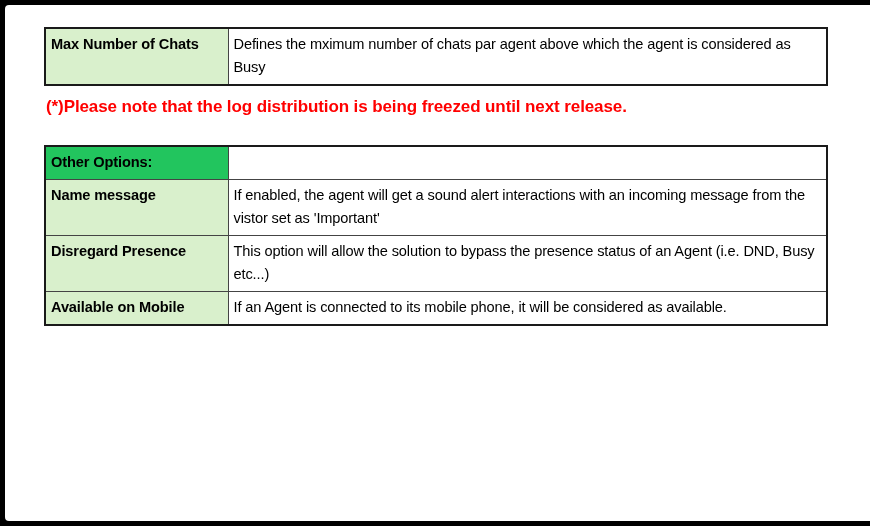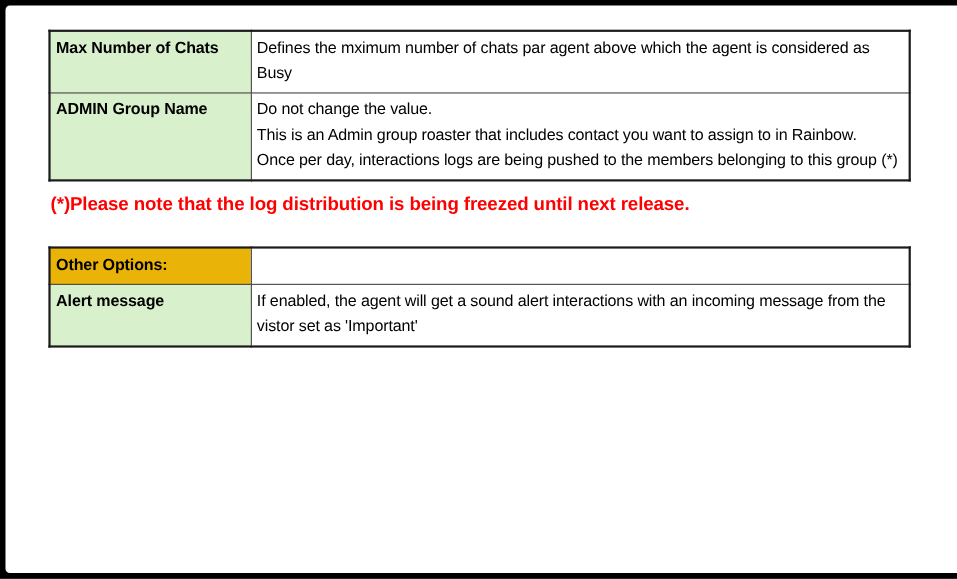--- a/index.html
+++ b/index.html
@@ -52,21 +52,21 @@
 
   col.c-label { width: 183px; }
   col.c-desc  { width: 599px; }
 
   td.label-cell {
     background: #d9f0cc;
     font-weight: bold;
     white-space: nowrap;
   }
   td.label-cell-blue {
-    background: #eab308;
+    background: #22c55e;
     font-weight: bold;
     white-space: nowrap;
   }
   td.desc-cell {
     background: #ffffff;
   }
   td.desc-cell.empty {
     background: #ffffff;
   }
 
@@ -97,44 +97,46 @@
     <table class="doc-table">
       <colgroup>
           <col class="c-label">
           <col class="c-desc">
         </colgroup>
       <tbody>
         <tr>
           <td class="label-cell">Max Number of Chats</td>
           <td class="desc-cell multiline">Defines the mximum number of chats par agent above which the agent is considered as Busy</td>
         </tr>
-        <tr>
-          <td class="label-cell">ADMIN Group Name</td>
-          <td class="desc-cell multiline">Do not change the value.
- This is an Admin group roaster that includes contact you want to assign to in Rainbow.
-Once per day, interactions logs are being pushed to the members belonging to this group (*)</td>
-        </tr>
       </tbody>
     </table>
 
     <p class="note">(*)Please note that the log distribution is being freezed until next release.</p>
 
     <div class="gap"></div>
 
     <table class="doc-table">
       <colgroup>
           <col class="c-label">
           <col class="c-desc">
         </colgroup>
       <tbody>
         <tr>
           <td class="label-cell-blue">Other Options:</td>
           <td class="desc-cell empty"></td>
         </tr>
         <tr>
-          <td class="label-cell">Alert message</td>
+          <td class="label-cell">Name message</td>
           <td class="desc-cell multiline">If enabled, the agent will get a sound alert interactions with an incoming message from the vistor set as 'Important'</td>
+        </tr>
+        <tr>
+          <td class="label-cell">Disregard Presence</td>
+          <td class="desc-cell multiline">This option will allow the solution to bypass the presence status of an Agent (i.e. DND, Busy etc...)</td>
+        </tr>
+        <tr>
+          <td class="label-cell">Available on Mobile</td>
+          <td class="desc-cell multiline">If an Agent is connected to its mobile phone, it will be considered as available.</td>
         </tr>
       </tbody>
     </table>
 
   </div>
 </div>
 
 </body></html>

